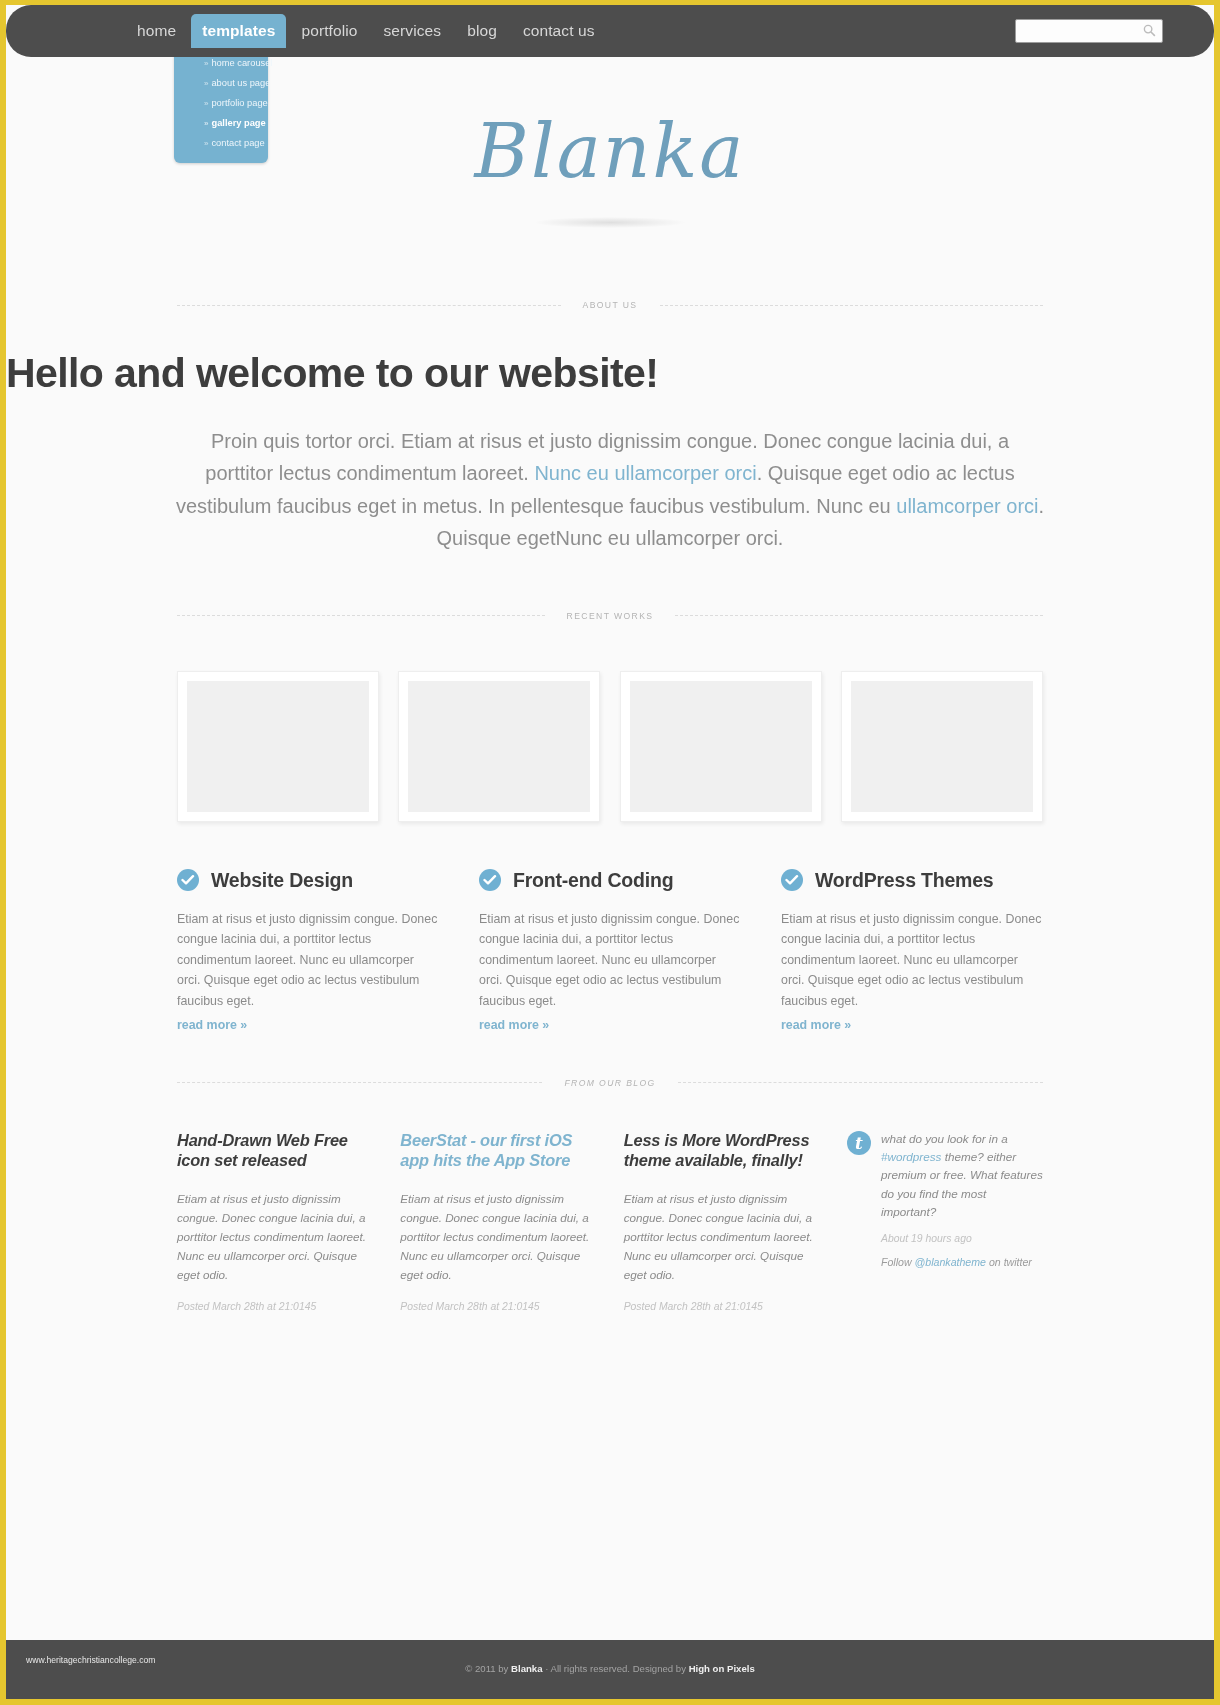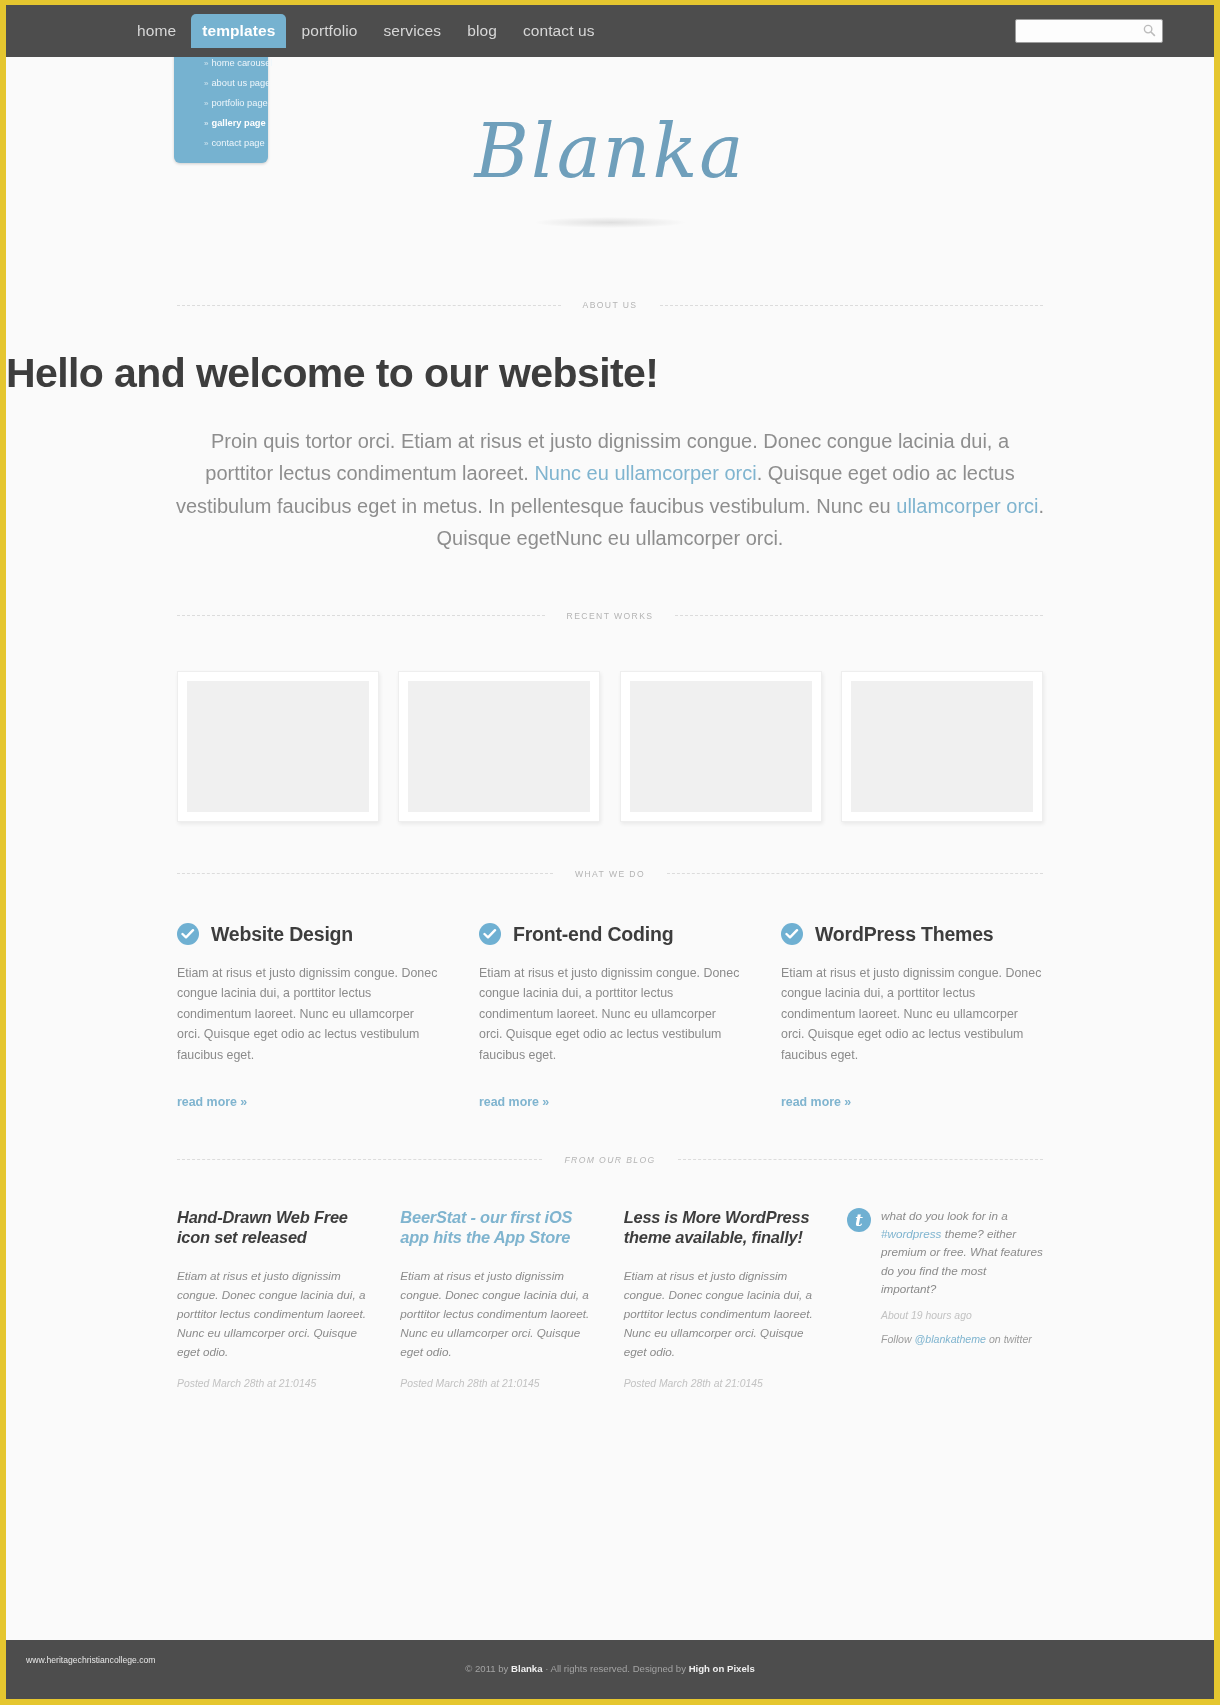--- a/index.html
+++ b/index.html
@@ -25,20 +25,21 @@
 
   
   .topbar {
     position: relative;
     height: 52px;
     background: #4d4d4d;
     display: flex;
     align-items: center;
     padding-left: 120px;
     z-index: 30;
+    border-radius: 25px;
   }
 
   .nav { display: flex; align-items: center; height: 52px; }
 
   .nav-item {
     color: #d7d7d7;
     font-size: 15.5px;
     padding: 6px 11px;
     margin-right: 4px;
     letter-spacing: .1px;
@@ -235,21 +236,21 @@
     letter-spacing: -.2px;
   }
   .wwd-col p {
     margin-top: 17px;
     font-size: 12.4px;
     line-height: 1.66;
     color: #8b8b8b;
   }
   .readmore {
     display: inline-block;
-    margin-top: 29px;
+    margin-top: 6px;
     font-size: 12.4px;
     color: #7fb4cf;
     font-weight: bold;
     text-decoration: none;
   }
 
   
   .blog-div { margin-top: 45px; font-style: italic; }
   .blog {
     display: flex;
@@ -404,25 +405,20 @@
       <div class="work">
           <div class="inner"></div>
         </div>
       <div class="work">
           <div class="inner"></div>
         </div>
     </div>
   </div>
 
   <div class="wwd-div">
-    <div class="divider">
-      <div class="line"></div>
-      <div class="dlabel">WHAT WE DO</div>
-      <div class="line"></div>
-    </div>
 
     <div class="wwd">
       <div class="wwd-col">
         <div class="wwd-head">
           <div class="check">
             <svg width="14" height="12" viewBox="0 0 14 12">
                 <polyline points="1.5,6 5,9.3 12,2.2" fill="none" stroke="#ffffff" stroke-width="2.4" stroke-linecap="round" stroke-linejoin="round"></polyline>
               </svg>
           </div>
           <h3>Website Design</h3>

